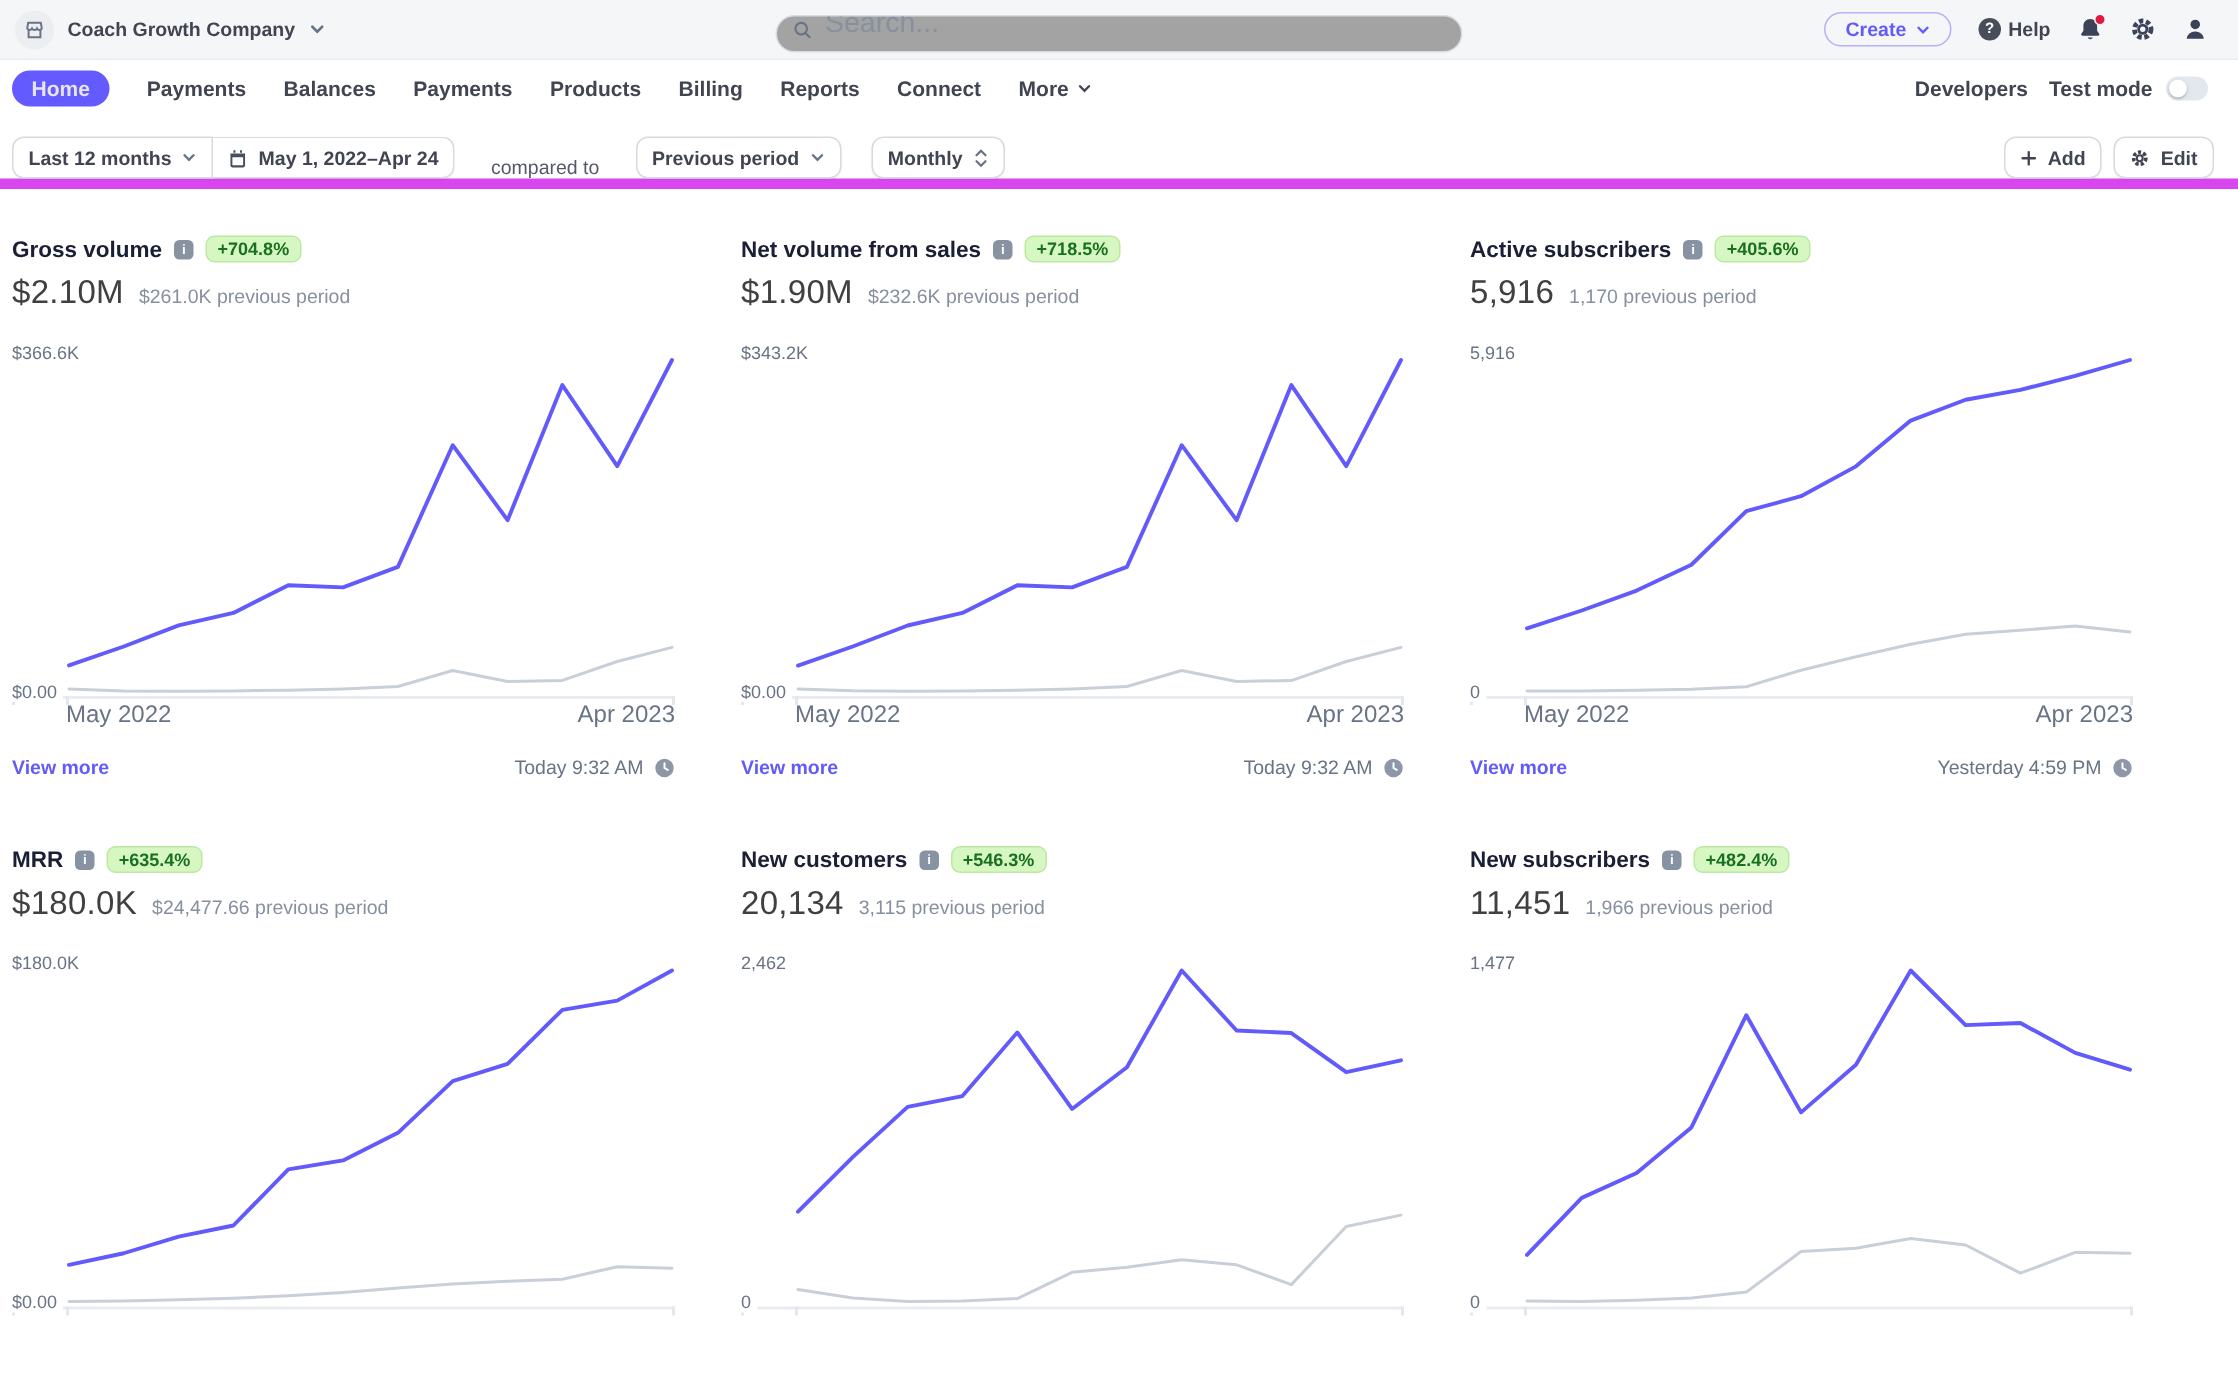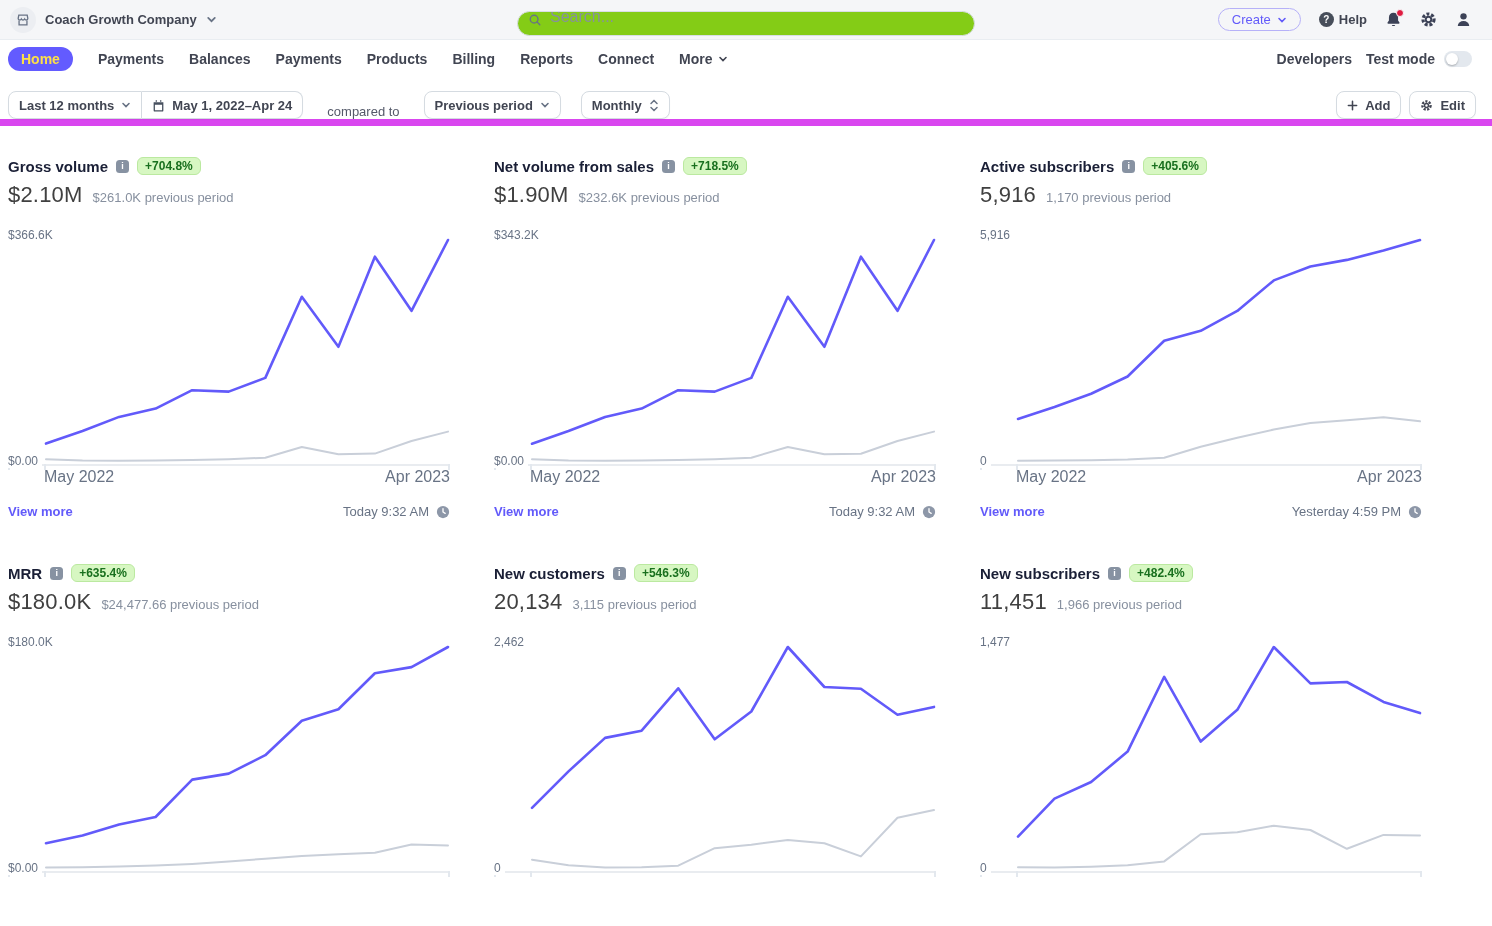--- a/index.html
+++ b/index.html
@@ -10,41 +10,41 @@
   .topbar { height:40px; background:#f5f6f8; border-bottom:1px solid #e9edf1;
     display:flex; align-items:center; padding:0 20px 0 10px; position:relative; }
   .acct { display:flex; align-items:center; gap:9px; cursor:pointer; }
   .acct-avatar { width:26px; height:26px; border-radius:50%; background:#eceef2;
     display:flex; align-items:center; justify-content:center; color:#687385; }
   .acct-name { font-size:13px; font-weight:700; color:#414552; }
   .chev { color:#687385; display:inline-flex; }
   .searchwrap { position:absolute; left:50%; top:8px; transform:translateX(-50%);
     width:458px; height:25px; }
   .searchwrap input { width:100%; height:100%; border:1px solid #d8dee4; border-radius:13px;
-    background:#84cc16; padding:0 12px 12px 32px; font-size:16px; color:#414552; outline:none;
+    background:#a3a3a3; padding:0 12px 12px 32px; font-size:19px; color:#414552; outline:none;
     font-family:inherit; }
   .searchwrap input::placeholder { color:#87909f; }
   .search-ic { position:absolute; left:11px; top:5px; color:#687385; }
   .top-right { margin-left:auto; display:flex; align-items:center; gap:18px; }
   .create-btn { display:flex; align-items:center; gap:6px; border:1px solid #b6b1f8;
-    color:#625afa; border-radius:999px; padding:3px 13px; font-size:13px; font-weight:400;
+    color:#625afa; border-radius:999px; padding:3px 13px; font-size:13px; font-weight:700;
     background:transparent; cursor:pointer; font-family:inherit; }
   .help { display:flex; align-items:center; gap:5px; font-size:13px; font-weight:600;
     color:#414552; cursor:pointer; }
   .qmark { width:15px; height:15px; border-radius:50%; background:#474e5a; color:#fff;
     font-size:10px; font-weight:700; display:flex; align-items:center; justify-content:center; }
   .icon-btn { position:relative; color:#3c4257; cursor:pointer; display:inline-flex; }
   .bell-dot { position:absolute; top:-2px; right:-2px; width:8px; height:8px;
     border-radius:50%; background:#df1b41; border:1.5px solid #f5f6f8; }
 
   
   .nav { height:38px; background:#fff; display:flex; align-items:center; padding:0 20px 0 8px; }
   .nav-items { display:flex; align-items:center; gap:25px; }
   .nav-item { font-size:14px; font-weight:600; color:#414552; cursor:pointer; padding:4px 0; }
-  .nav-item.active { background:#635bff; color:#fde047; border-radius:999px; padding:4px 13px; }
+  .nav-item.active { background:#635bff; color:#e5e5e5; border-radius:999px; padding:4px 13px; }
   .nav-more { display:flex; align-items:center; gap:5px; }
   .nav-right { margin-left:auto; display:flex; align-items:center; gap:14px; }
   .devs { font-size:14px; font-weight:600; color:#414552; cursor:pointer; }
   .testmode { display:flex; align-items:center; gap:9px; font-size:14px; font-weight:600; }
   .toggle { width:28px; height:16px; border-radius:8px; background:#e3e8ee; position:relative;
     cursor:pointer; }
   .toggle .knob { position:absolute; left:2px; top:2px; width:12px; height:12px;
     border-radius:50%; background:#fff; box-shadow:0 1px 2px rgba(0,0,0,.25); }
 
   

